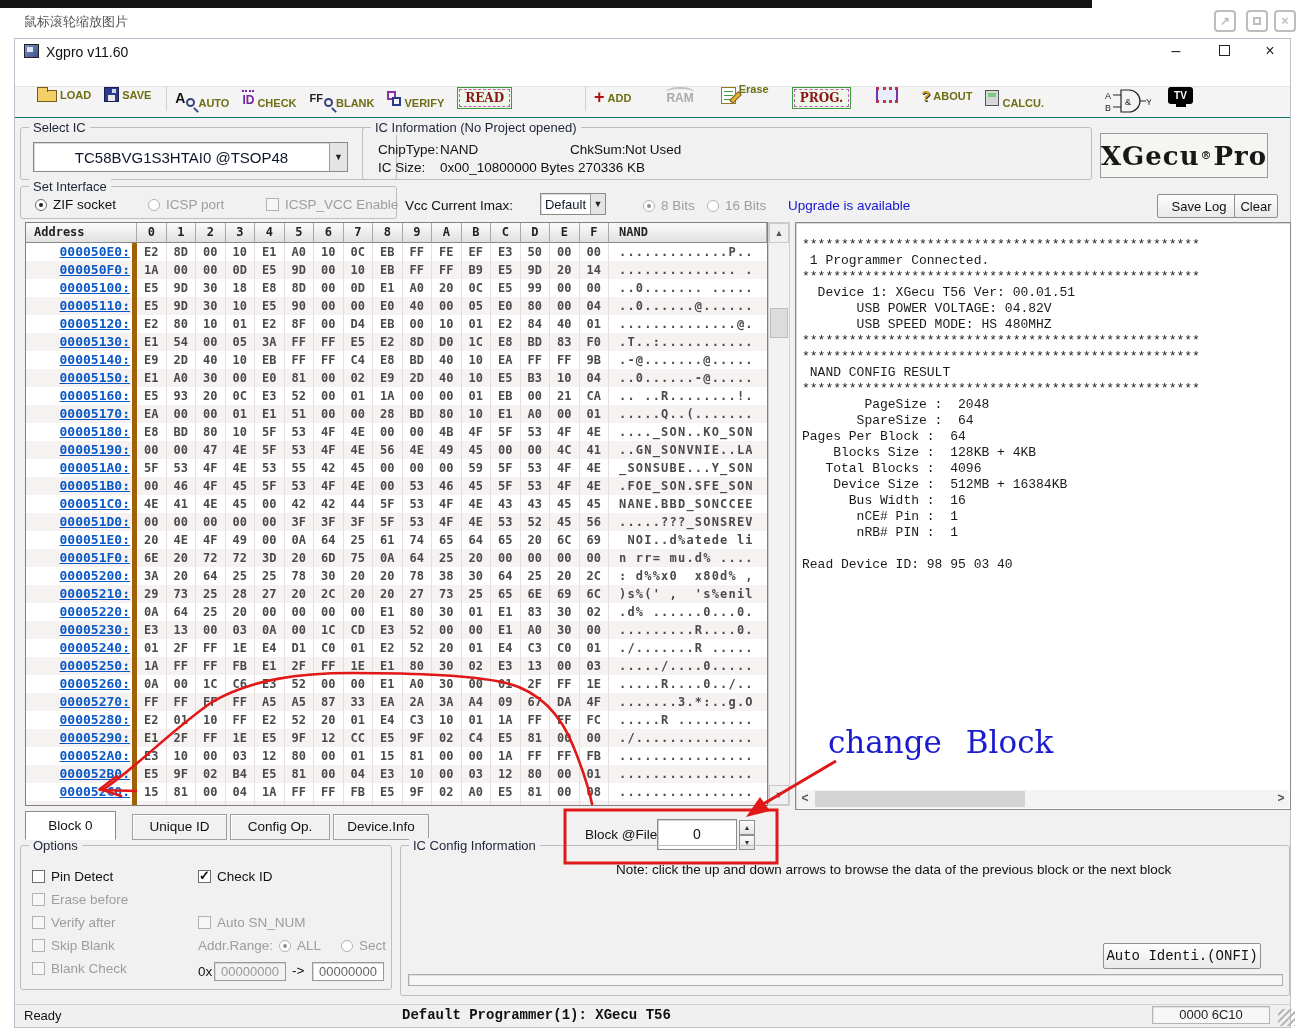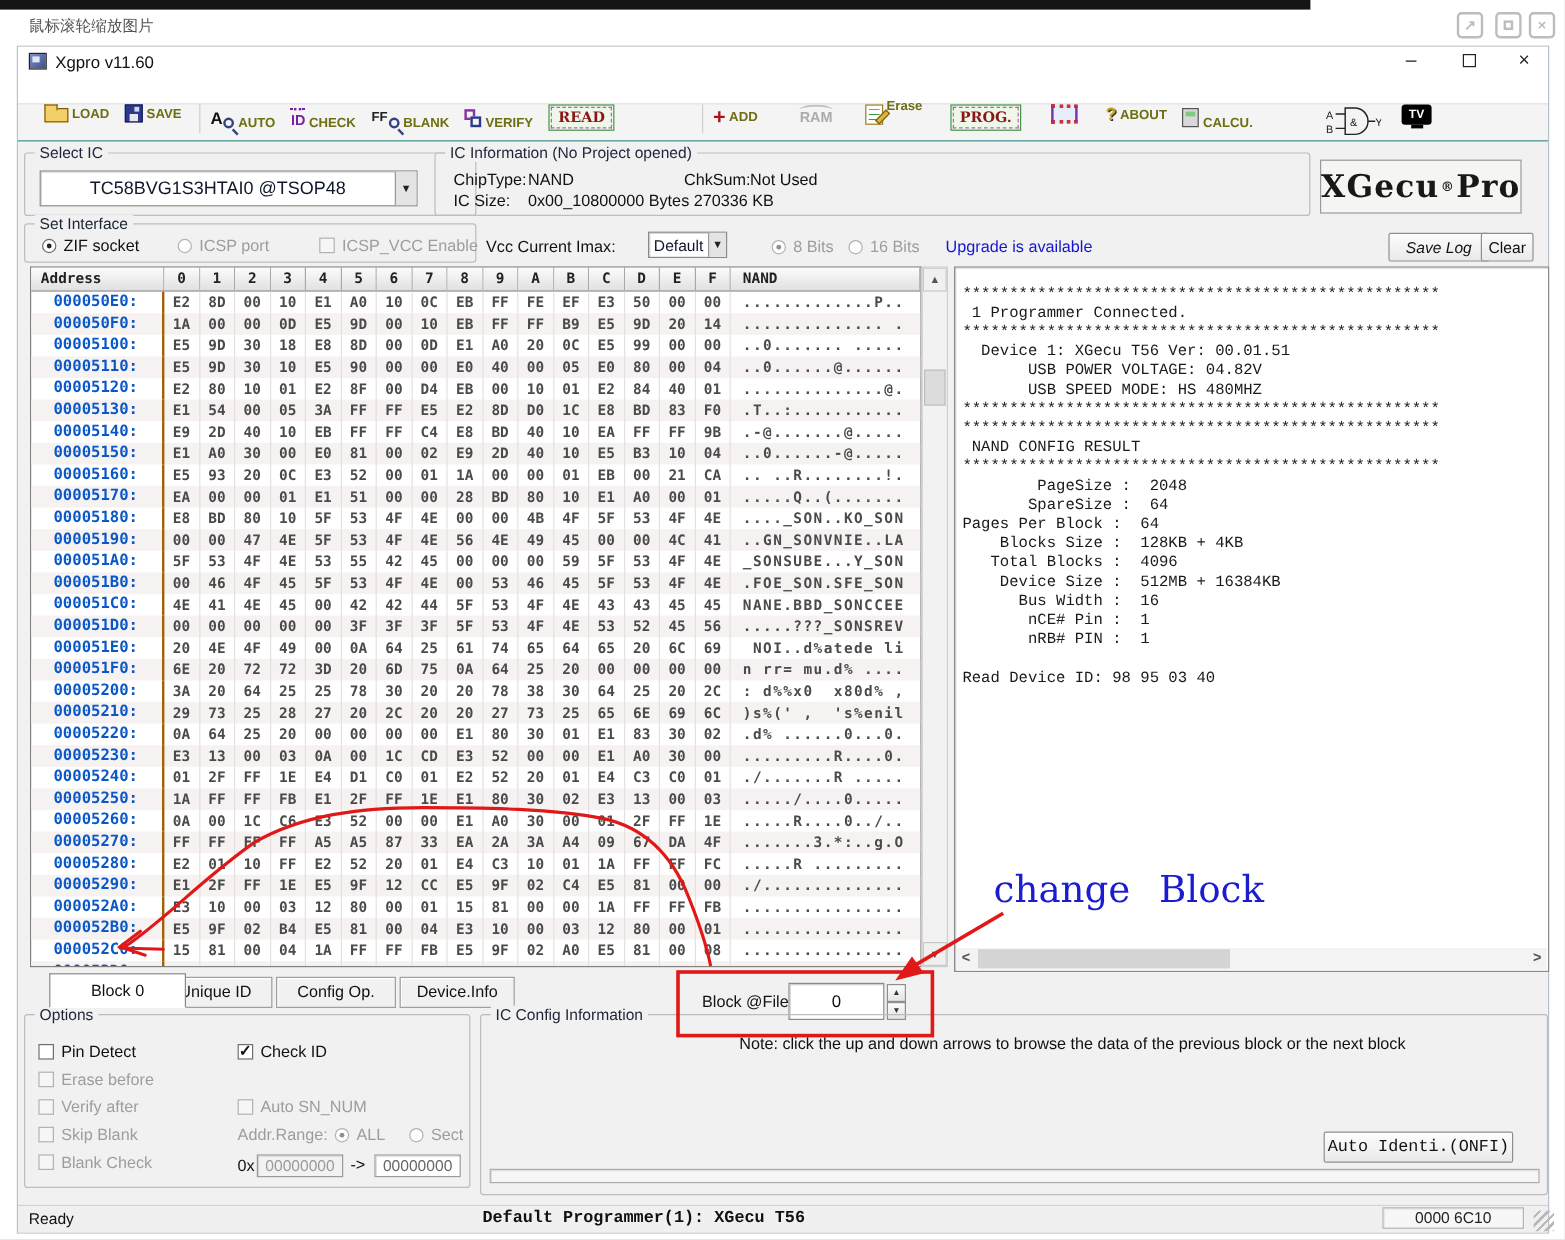--- a/index.html
+++ b/index.html
@@ -93,21 +93,21 @@
   #hex-wrap { position:absolute; left:25px; top:222px; width:743px; height:584px; background:#fff;
     border:1px solid #808080; overflow:hidden; }
   .hexhead { display:grid; grid-template-columns:111px repeat(16,29.5px) 1fr; height:20px; }
   .hexhead span { background:linear-gradient(#fcfcfc,#e0e0e0); border-right:1px solid #a8a8a8; border-bottom:1px solid #8a8a8a;
     font-family:"DejaVu Sans Mono",monospace; font-size:12px; font-weight:bold; color:#222; text-align:center; line-height:19px; }
   .hexhead span.h-addr { text-align:left; padding-left:8px; }
   .hexhead span.h-ascii { text-align:left; padding-left:10px; }
   .hexrow { display:grid; grid-template-columns:111px repeat(16,29.5px) 1fr; height:18px;
     font-family:"DejaVu Sans Mono",monospace; font-size:12px; font-weight:bold; line-height:18px; }
   .hexrow.odd { background:#f6f2f2; }
-  .hexrow .addr { color:#0a58c8; font-size:13px; text-align:right; padding-right:20px; border-right:2px solid #a16207; }
+  .hexrow .addr { color:#0a58c8; font-size:13px; text-align:right; padding-right:2px; border-right:5px solid #a16207;text-decoration:underline; }
   .hexrow .byte { color:#4a4a4a; text-align:center; border-right:1px solid #e6dfdf; }
   .hexrow .ascii { color:#4a4a4a; white-space:pre; padding-left:10px; letter-spacing:1.2px; }
 
   .vscroll { position:absolute; left:768px; top:222px; width:22px; height:584px; background:#f2f2f2; border:1px solid #cfcfcf; }
   .sbtn { position:absolute; left:0; width:20px; height:20px; background:#f0f0f0; border:1px solid #c8c8c8;
     color:#555; font-size:9px; text-align:center; line-height:19px; }
   .vthumb { position:absolute; left:1px; top:85px; width:18px; height:30px; background:#dcdcdc; border:1px solid #bdbdbd; }
 
   
   #log-panel { position:absolute; left:795px; top:222px; width:496px; height:588px; background:#fff; border:1px solid #8a8a8a; box-shadow:inset 1px 1px 0 #d7d7d7; }
@@ -299,21 +299,21 @@
   </div>
   <div class="ctl-row dis" style="left:643px; top:198px;">
       <span class="rad dis sel"></span>
       <span>8 Bits</span>
     </div>
   <div class="ctl-row dis" style="left:707px; top:198px;">
       <span class="rad dis"></span>
       <span>16 Bits</span>
     </div>
   <div class="lbl blue" style="left:788px; top:198px;">Upgrade is available</div>
-  <div class="btn" style="left:1157px; top:194px; width:84px; height:24px;font-style:italic;">Save Log</div>
+  <div class="btn" style="left:1157px; top:194px; width:84px; height:24px;">Save Log</div>
   <div class="btn" style="left:1234px; top:194px; width:44px; height:24px;">Clear</div>
 
   <div id="hex-wrap">
     <div class="hexhead">
         <span class="h-addr">Address</span>
         <span>0</span>
         <span>1</span>
         <span>2</span>
         <span>3</span>
         <span>4</span>
@@ -1001,21 +1001,21 @@
        nRB# PIN :  1
 
 Read Device ID: 98 95 03 40</pre>
     <div id="log-hscroll">
       <div class="harr" style="left:0;">&lt;</div>
       <div class="hthumb"></div>
       <div class="harr" style="right:0;">&gt;</div>
     </div>
   </div>
 
-  <div class="tab active" style="left:41px; top:811px; width:114px; height:29px; line-height:28px;text-align:center;">Block 0</div>
+  <div class="tab active" style="left:25px; top:811px; width:91px; height:29px; line-height:28px;text-align:center;">Block 0</div>
   <div class="tab plain" style="left:132px; top:814px; width:95px; height:26px; line-height:24px;">Unique ID</div>
   <div class="tab plain" style="left:230px; top:814px; width:100px; height:26px; line-height:24px;">Config Op.</div>
   <div class="tab plain" style="left:333px; top:814px; width:96px; height:26px; line-height:24px;">Device.Info</div>
 
   <div class="lbl" style="left:585px; top:827px; font-size:13.5px;">Block @File:</div>
   <div id="blockfile-input">0</div>
   <div class="spinbtn" style="top:820px;">▲</div>
   <div class="spinbtn" style="top:835px;">▼</div>
 
   <div class="grp" style="left:20px; top:845px; width:372px; height:145px;">

